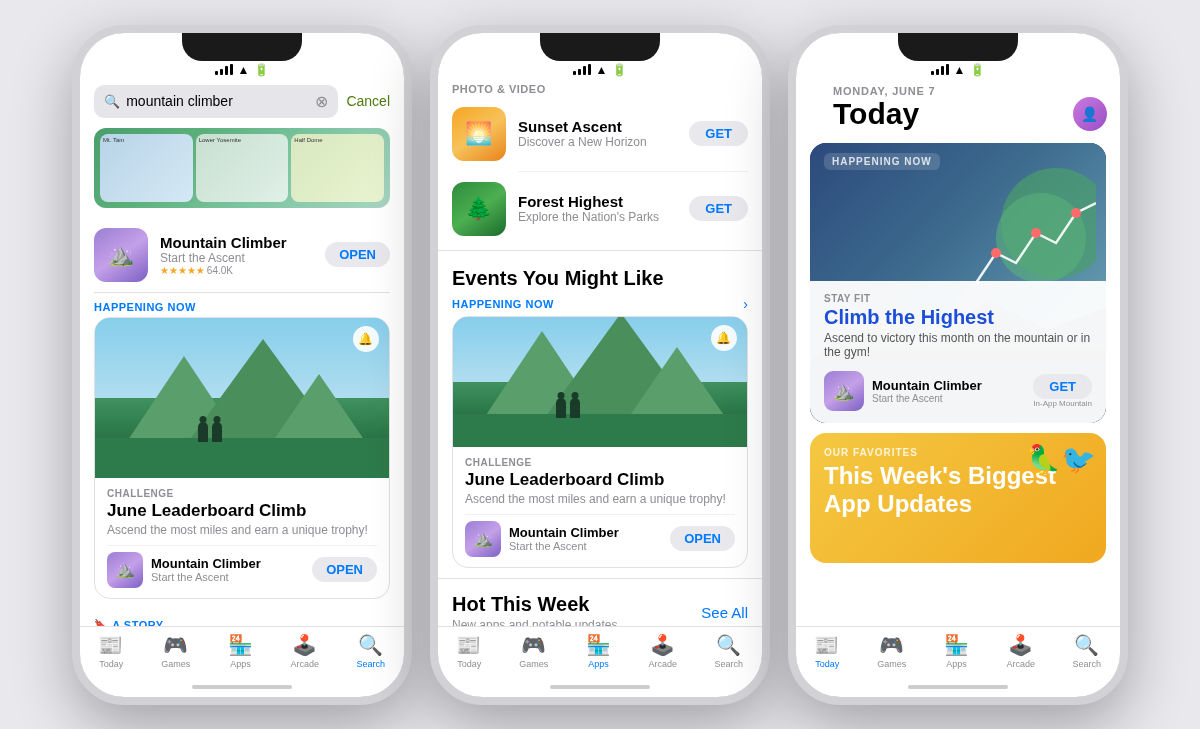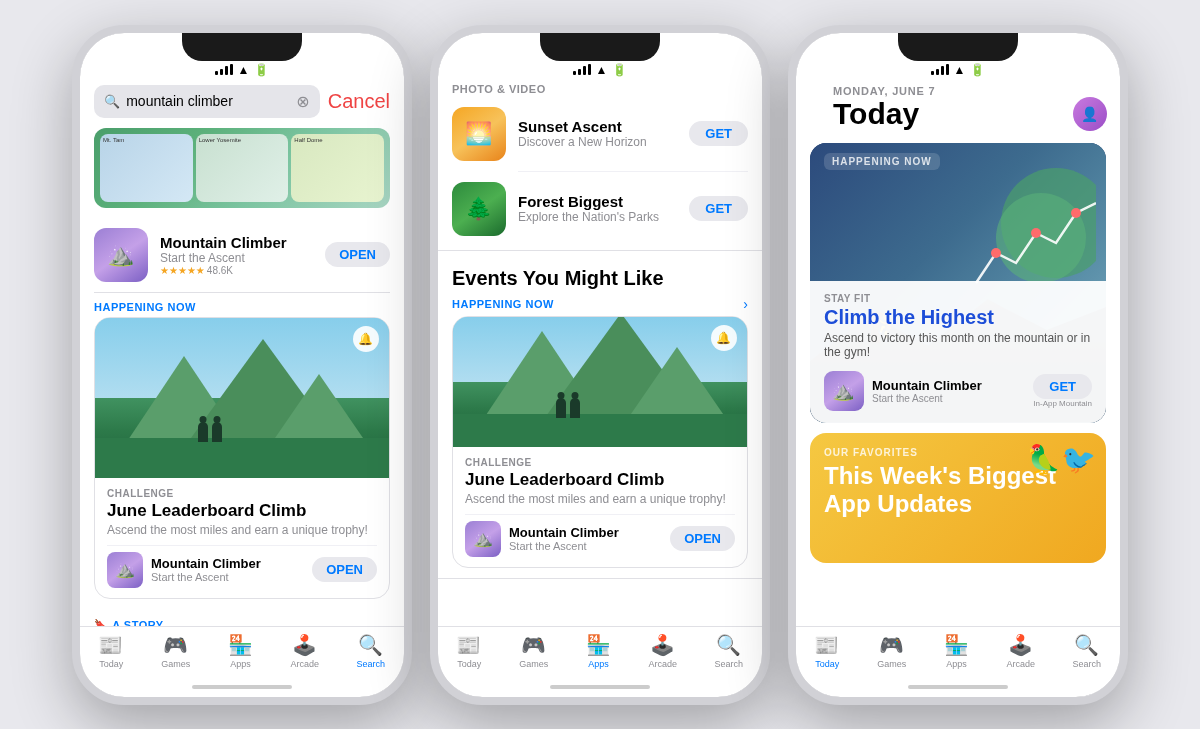--- a/index.html
+++ b/index.html
@@ -104,21 +104,21 @@
       background: #e5e5ea;
       border-radius: 10px;
       display: flex;
       align-items: center;
       padding: 7px 10px;
       gap: 6px;
     }
     .search-icon { font-size: 13px; color: #8e8e93; }
     .search-text { font-size: 14px; color: #000; flex: 1; }
     .search-clear { font-size: 16px; color: #8e8e93; cursor: pointer; }
-    .cancel-btn { font-size: 20px; color: #ef4444; cursor: pointer; white-space: nowrap; }
+    .cancel-btn { font-size: 14px; color: #4d7c0f; cursor: pointer; white-space: nowrap; }
 
     .scroll-area {
       flex: 1;
       overflow-y: auto;
       overflow-x: hidden;
       padding: 0;
     }
     .scroll-area::-webkit-scrollbar { display: none; }
 
     
@@ -654,21 +654,21 @@
           </div>
         </div>
 
         <div class="app-result">
           <div class="app-icon app-icon-mountain">⛰️</div>
           <div class="app-info">
             <div class="app-name">Mountain Climber</div>
             <div class="app-subtitle">Start the Ascent</div>
             <div class="app-rating">
               <span class="stars">★★★★★</span>
-              <span>48.6K</span>
+              <span>64.0K</span>
             </div>
           </div>
           <button class="open-btn">OPEN</button>
         </div>
 
         <div class="divider"></div>
 
         <div class="section-label">HAPPENING NOW</div>
 
         <div class="event-card">
@@ -765,21 +765,21 @@
             <div class="app-subtitle">Discover a New Horizon</div>
           </div>
           <button class="get-btn">GET</button>
         </div>
 
         <div class="app-row-separator"></div>
 
         <div class="app-result">
           <div class="app-icon app-icon-forest">🌲</div>
           <div class="app-info">
-            <div class="app-name">Forest Biggest</div>
+            <div class="app-name">Forest Highest</div>
             <div class="app-subtitle">Explore the Nation's Parks</div>
           </div>
           <button class="get-btn">GET</button>
         </div>
 
         <div class="divider" style="margin: 4px 0;"></div>
 
         <div class="section-header">
           <div class="section-main-title">Events You Might Like</div>
         </div>
@@ -814,20 +814,27 @@
                 <div class="event-app-name">Mountain Climber</div>
                 <div class="event-app-sub">Start the Ascent</div>
               </div>
               <button class="open-btn">OPEN</button>
             </div>
           </div>
         </div>
 
         <div class="divider" style="margin: 4px 0;"></div>
 
+        <div class="section-row">
+          <div>
+            <div class="section-main-title">Hot This Week</div>
+            <div class="section-subtitle">New apps and notable updates</div>
+          </div>
+          <span class="see-all-btn">See All</span>
+        </div>
 
       </div>
 
       <div class="bottom-nav">
         <div class="nav-item">
           <span class="nav-icon">📰</span>
           <span class="nav-label">Today</span>
         </div>
         <div class="nav-item">
           <span class="nav-icon">🎮</span>

